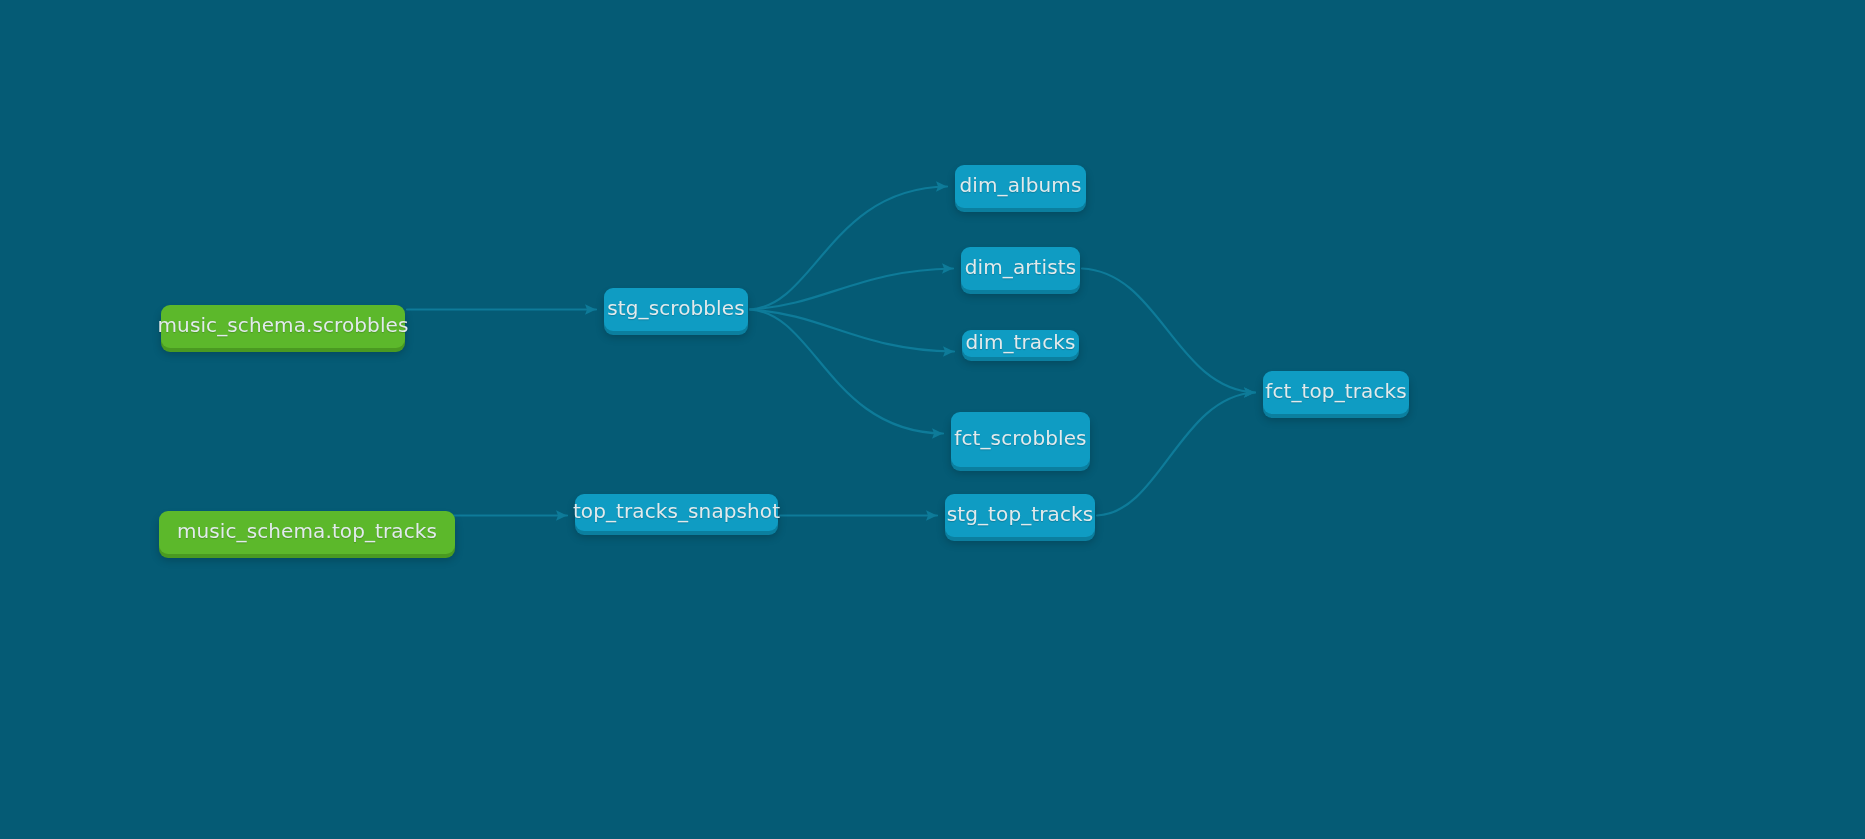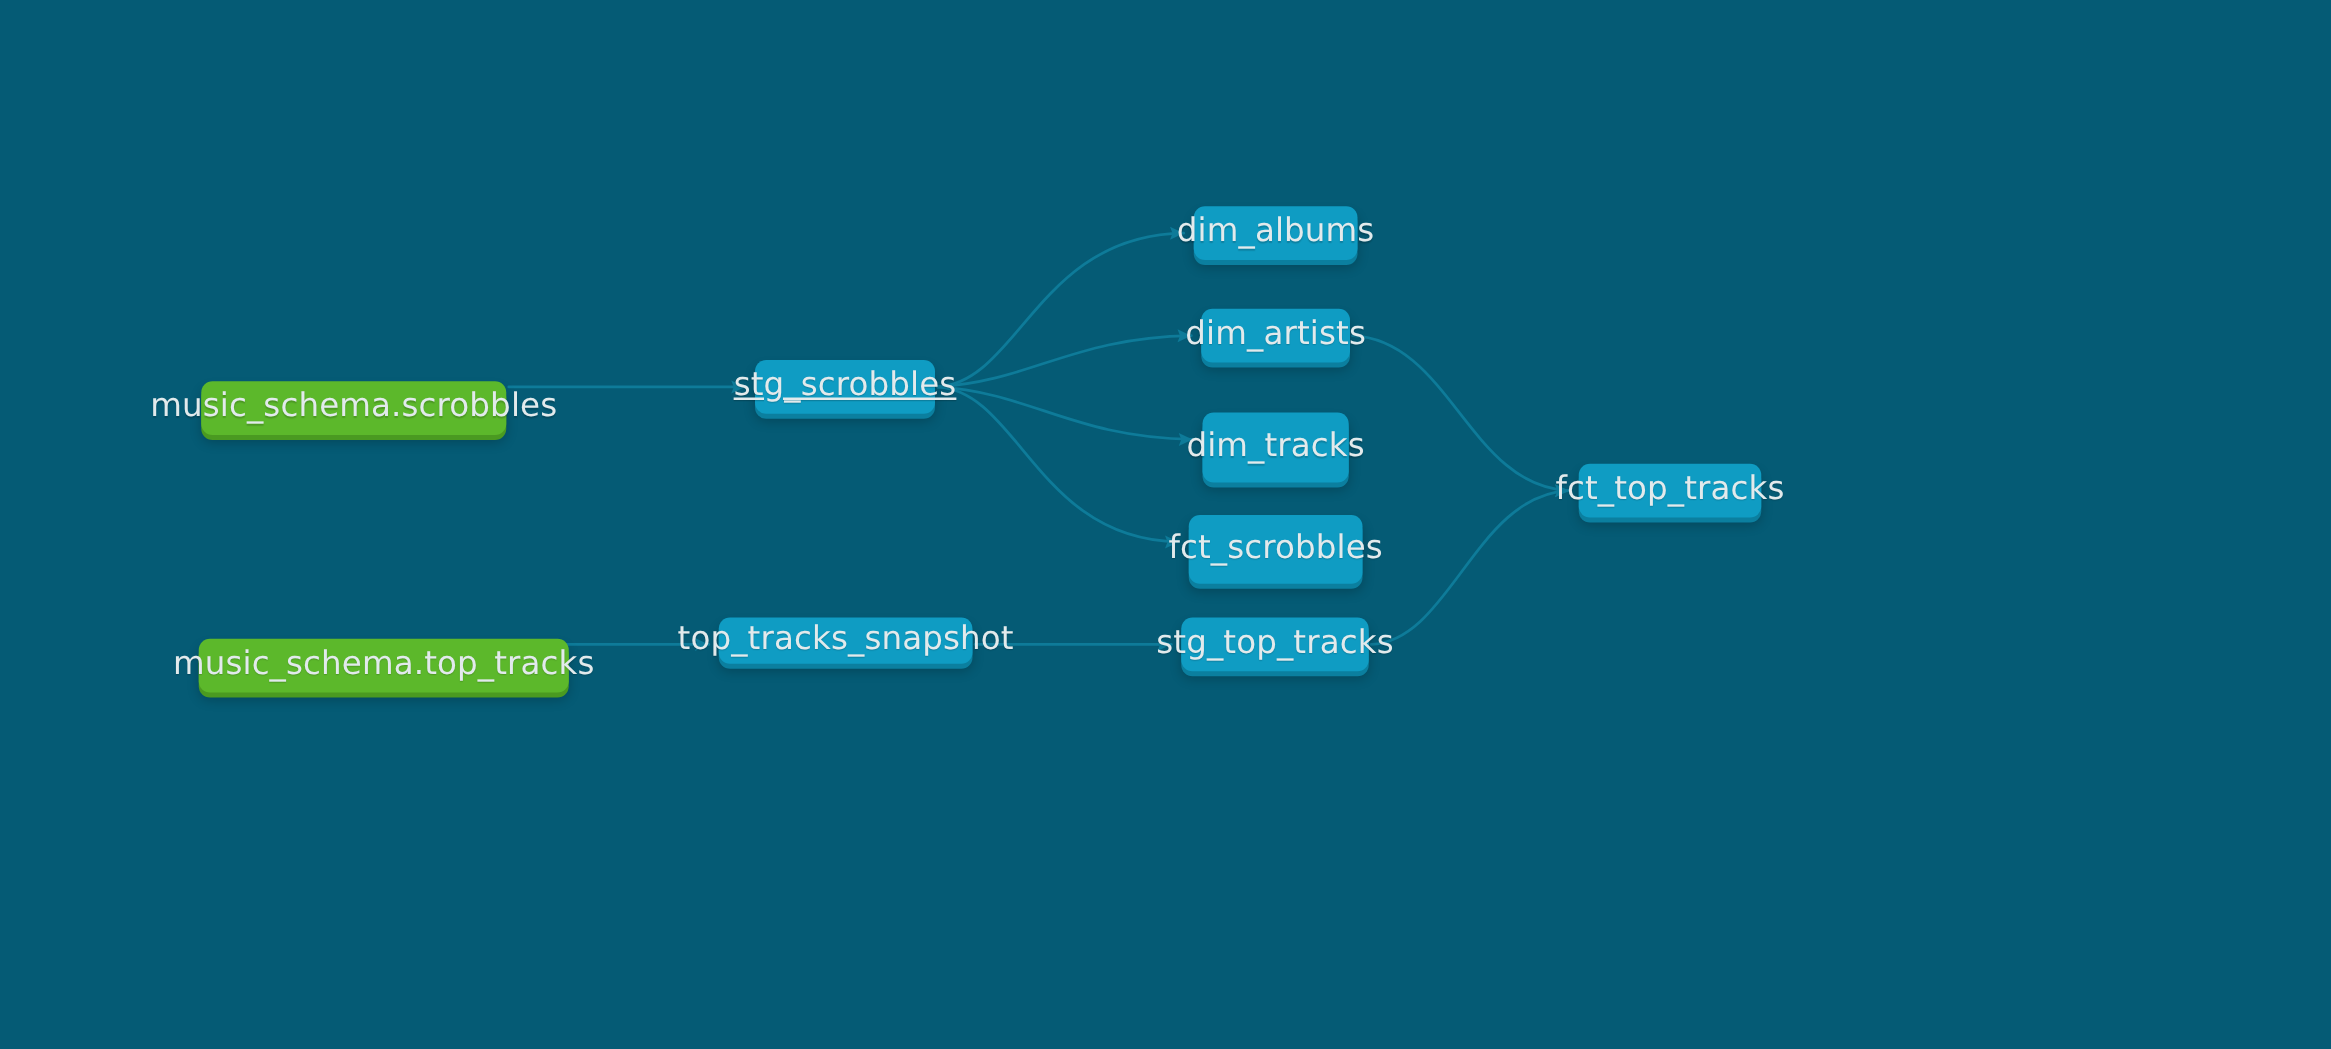--- a/index.html
+++ b/index.html
@@ -39,21 +39,21 @@
     display: flex;
     align-items: center;
     justify-content: center;
     border-radius: 9px;
     white-space: nowrap;
     user-select: none;
     cursor: pointer;
   }
   .node .node-label {
     display: block;
-    font-size: 26px;
+    font-size: 20px;
     font-weight: 400;
     letter-spacing: 0.1px;
     color: #e2eaec;
     line-height: 1;
     text-shadow: 0 1px 1px rgba(0,0,0,0.18);
     padding-bottom: 3px;
   }
   
   .node.source {
     background: #5cb82b;
@@ -115,32 +115,32 @@
     </svg>
 
   <div id="node-layer">
       <div class="node source" style="left: 161px; top: 288px; width: 244px; height: 43px; background: rgb(92, 184, 43); box-shadow: rgb(74, 154, 33) 0px 4px 0px 0px, rgba(0, 0, 0, 0.22) 0px 6px 9px 0px;">
         <span class="node-label" style="color: rgb(226, 234, 236);">music_schema.scrobbles</span>
       </div>
       <div class="node source" style="left: 159px; top: 494px; width: 296px; height: 43px; background: rgb(92, 184, 43); box-shadow: rgb(74, 154, 33) 0px 4px 0px 0px, rgba(0, 0, 0, 0.22) 0px 6px 9px 0px;">
         <span class="node-label" style="color: rgb(226, 234, 236);">music_schema.top_tracks</span>
       </div>
       <div class="node model" style="left: 604px; top: 288px; width: 144px; height: 43px; background: rgb(15, 156, 195); box-shadow: rgb(11, 127, 159) 0px 4px 0px 0px, rgba(0, 0, 0, 0.22) 0px 6px 9px 0px;">
-        <span class="node-label" style="color: rgb(226, 234, 236); text-decoration: underline;">stg_scrobbles</span>
+        <span class="node-label" style="color: rgb(226, 234, 236);">stg_scrobbles</span>
       </div>
       <div class="node model" style="left: 575px; top: 494px; width: 203px; height: 37px; background: rgb(15, 156, 195); box-shadow: rgb(11, 127, 159) 0px 4px 0px 0px, rgba(0, 0, 0, 0.22) 0px 6px 9px 0px;">
         <span class="node-label" style="color: rgb(226, 234, 236);">top_tracks_snapshot</span>
       </div>
       <div class="node model" style="left: 955px; top: 165px; width: 131px; height: 43px; background: rgb(15, 156, 195); box-shadow: rgb(11, 127, 159) 0px 4px 0px 0px, rgba(0, 0, 0, 0.22) 0px 6px 9px 0px;">
         <span class="node-label" style="color: rgb(226, 234, 236);">dim_albums</span>
       </div>
       <div class="node model" style="left: 961px; top: 247px; width: 119px; height: 43px; background: rgb(15, 156, 195); box-shadow: rgb(11, 127, 159) 0px 4px 0px 0px, rgba(0, 0, 0, 0.22) 0px 6px 9px 0px;">
         <span class="node-label" style="color: rgb(226, 234, 236);">dim_artists</span>
       </div>
-      <div class="node model" style="left: 962px; top: 330px; width: 117px; height: 56px; background: rgb(15, 156, 195); box-shadow: rgb(11, 127, 159) 0px 4px 0px 0px, rgba(0, 0, 0, 0.22) 0px 6px 9px 0px;">
+      <div class="node model" style="left: 962px; top: 330px; width: 117px; height: 27px; background: rgb(15, 156, 195); box-shadow: rgb(11, 127, 159) 0px 4px 0px 0px, rgba(0, 0, 0, 0.22) 0px 6px 9px 0px;">
         <span class="node-label" style="color: rgb(226, 234, 236);">dim_tracks</span>
       </div>
       <div class="node model" style="left: 951px; top: 412px; width: 139px; height: 55px; background: rgb(15, 156, 195); box-shadow: rgb(11, 127, 159) 0px 4px 0px 0px, rgba(0, 0, 0, 0.22) 0px 6px 9px 0px;">
         <span class="node-label" style="color: rgb(226, 234, 236);">fct_scrobbles</span>
       </div>
       <div class="node model" style="left: 945px; top: 494px; width: 150px; height: 43px; background: rgb(15, 156, 195); box-shadow: rgb(11, 127, 159) 0px 4px 0px 0px, rgba(0, 0, 0, 0.22) 0px 6px 9px 0px;">
         <span class="node-label" style="color: rgb(226, 234, 236);">stg_top_tracks</span>
       </div>
       <div class="node model" style="left: 1263px; top: 371px; width: 146px; height: 43px; background: rgb(15, 156, 195); box-shadow: rgb(11, 127, 159) 0px 4px 0px 0px, rgba(0, 0, 0, 0.22) 0px 6px 9px 0px;">
         <span class="node-label" style="color: rgb(226, 234, 236); text-align: right;">fct_top_tracks</span>

